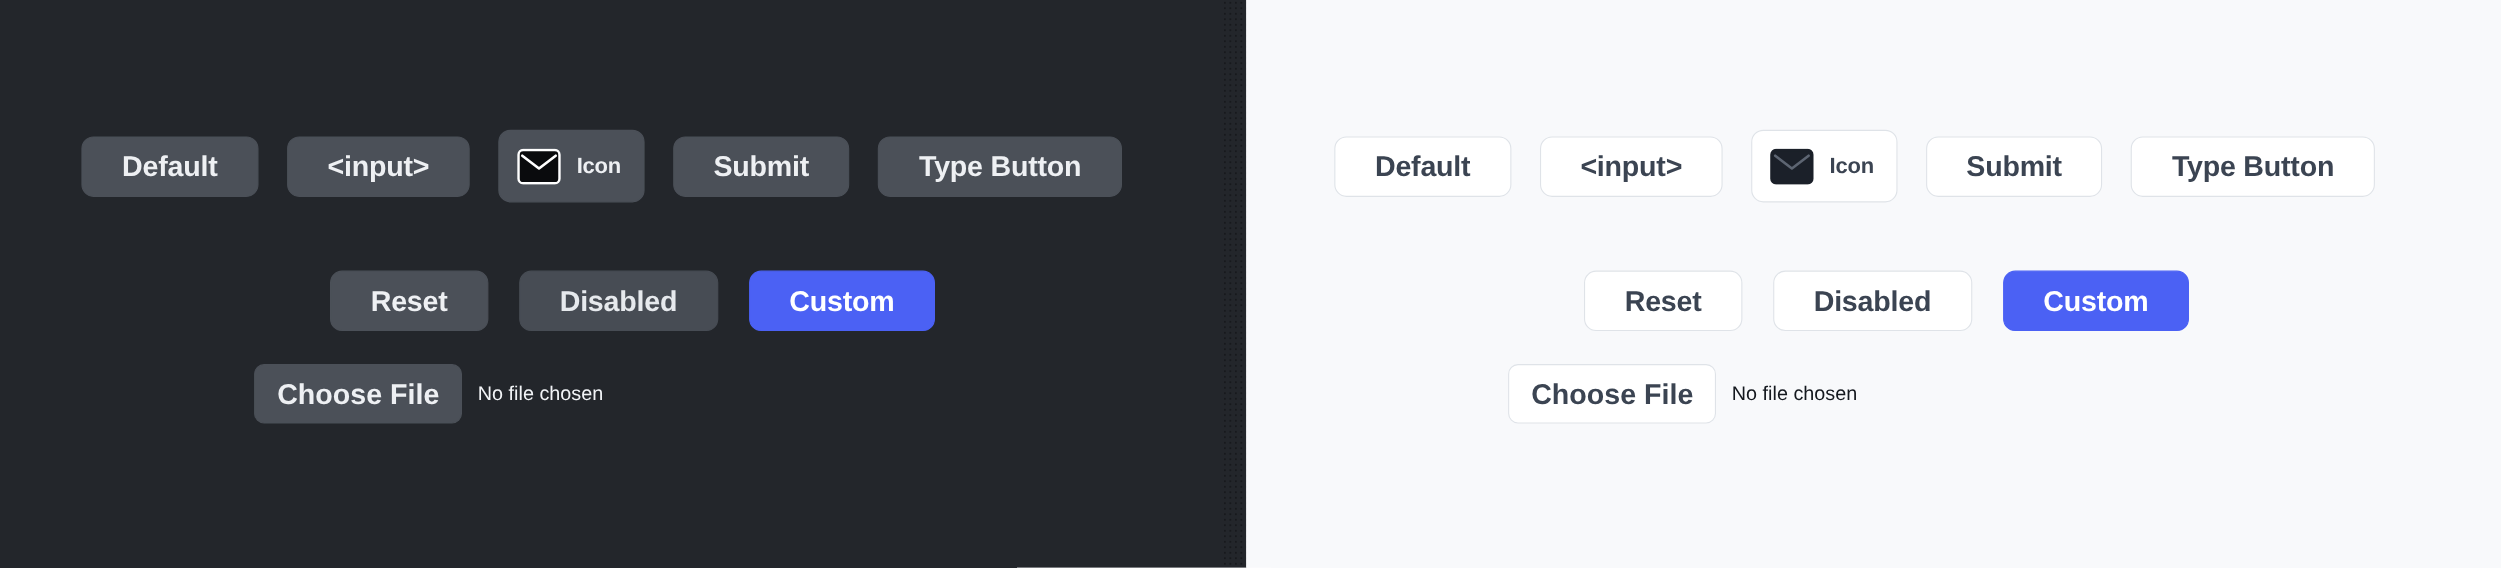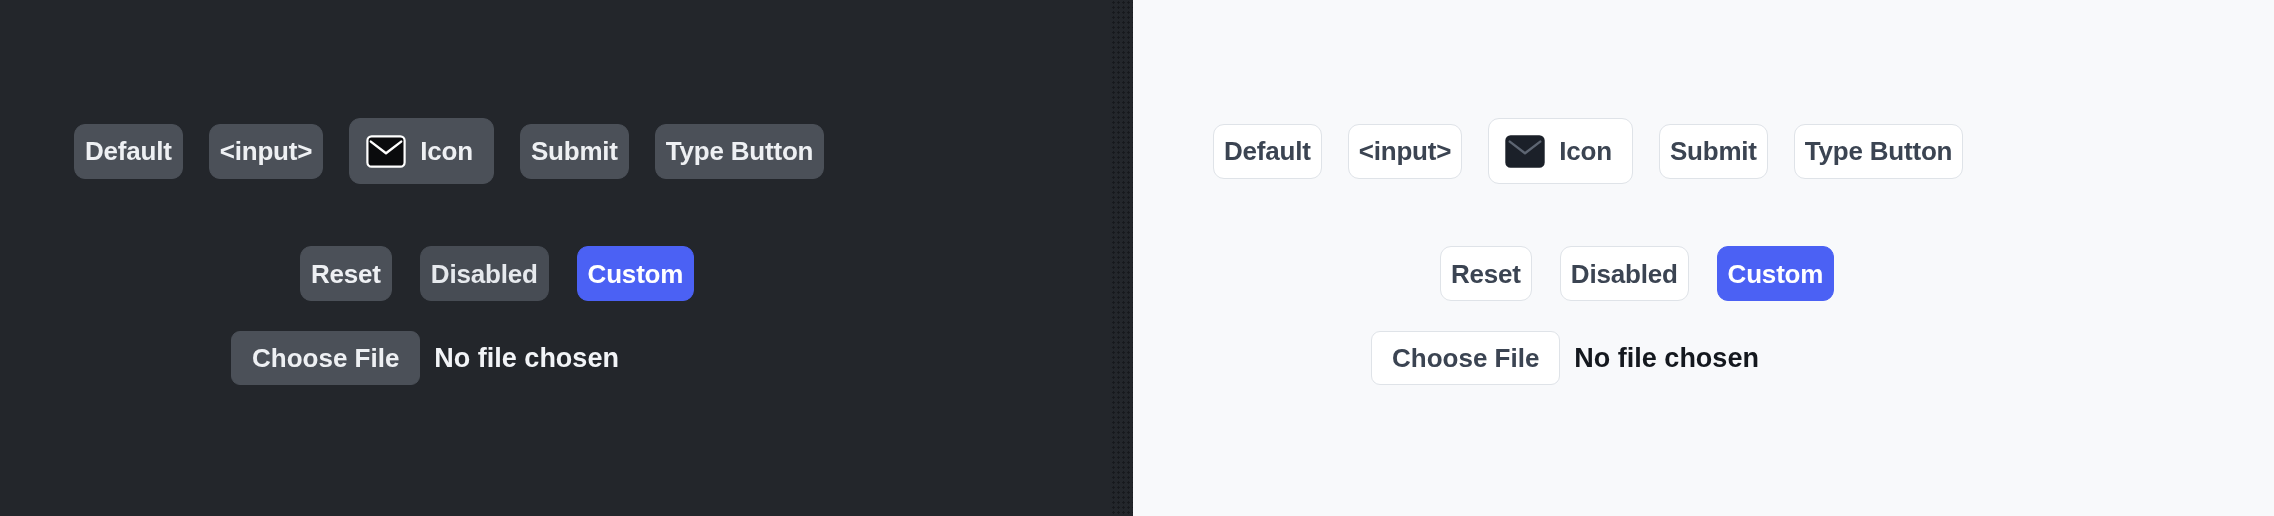--- a/index.html
+++ b/index.html
@@ -79,21 +79,21 @@
   .panel-light .row-2 { left: 307px; gap: 28px; }
   .panel-light .row-3 { left: 238px; }
 
   
   .btn {
     display: inline-flex;
     align-items: center;
     justify-content: center;
     box-sizing: border-box;
     height: 55px;
-    padding: 0 10px;
+    padding: 0 36px;
     border-radius: 11px;
     font-size: 26px;
     font-weight: bold;
     line-height: 1;
     white-space: nowrap;
     border: 1px solid transparent;
     cursor: pointer;
     letter-spacing: -0.2px;
   }
 
@@ -167,21 +167,21 @@
   }
   .panel-light .env-flap {
     fill: none;
     stroke: #5d6572;
     stroke-width: 2.4;
     stroke-linecap: round;
     stroke-linejoin: round;
   }
 
   .icon-label {
-    font-size: 26px;
+    font-size: 20px;
     font-weight: bold;
   }
 
   
   .file-row {
     display: flex;
     align-items: center;
     gap: 14px;
   }
   .file-btn {
@@ -203,22 +203,22 @@
     background: #4b5058;
     color: #eef0f3;
     border-color: #4b5058;
   }
   .panel-light .file-btn {
     background: #ffffff;
     color: #3b4452;
     border-color: #dfe3e8;
   }
   .file-status {
-    font-size: 27px;
-    font-weight: bold;
+    font-size: 18px;
+    font-weight: normal;
     line-height: 1;
     white-space: nowrap;
   }
   .panel-dark .file-status { color: #f2f4f7; }
   .panel-light .file-status { color: #14181e; }
 </style>
 </head>
 <body>
 
 <div class="split">

